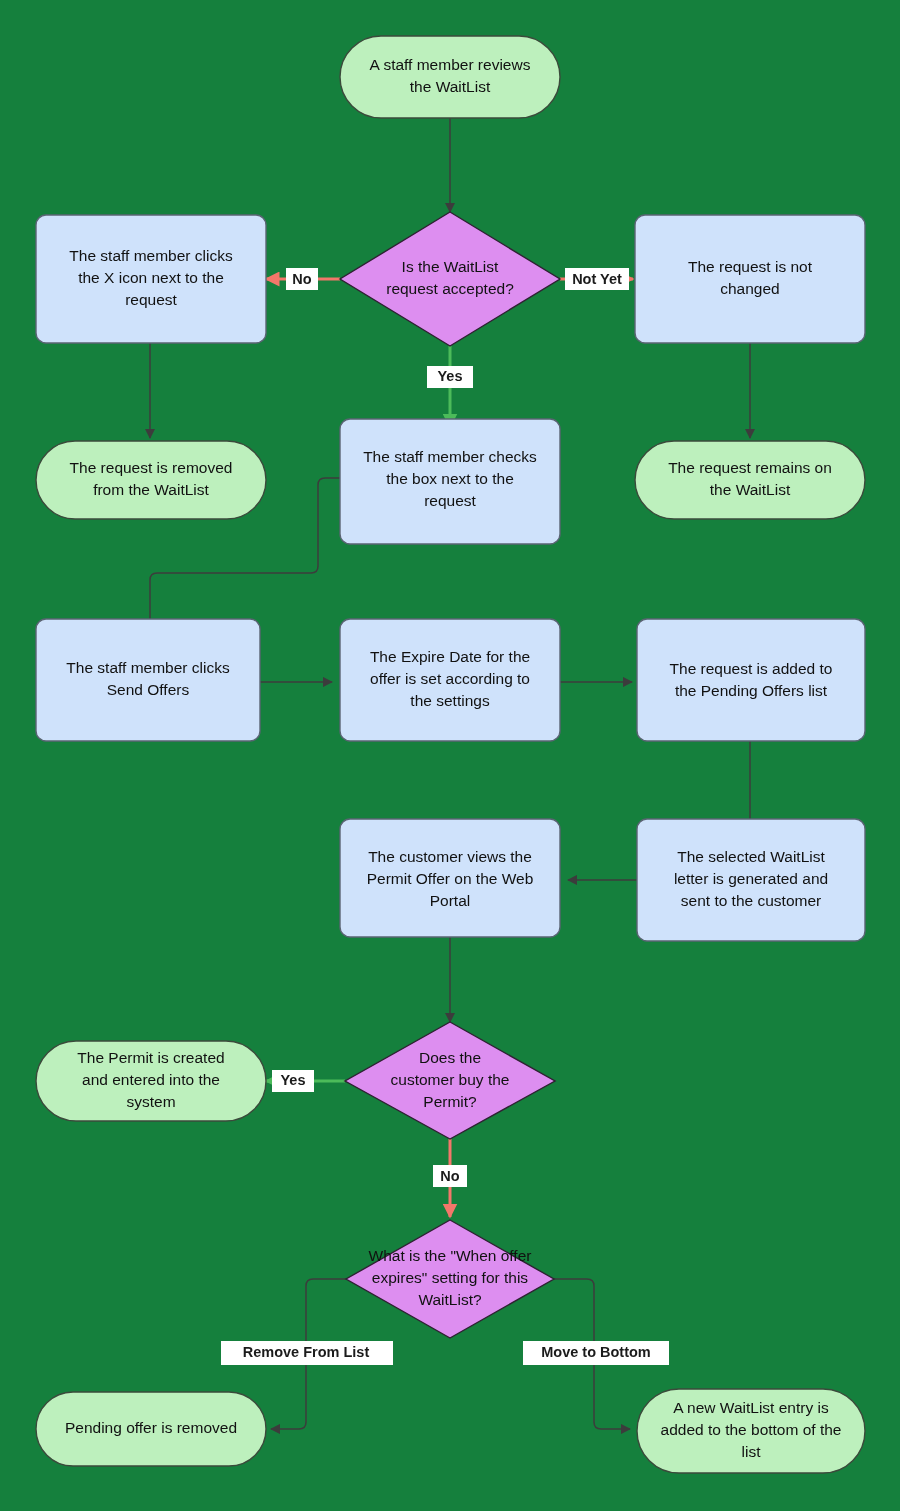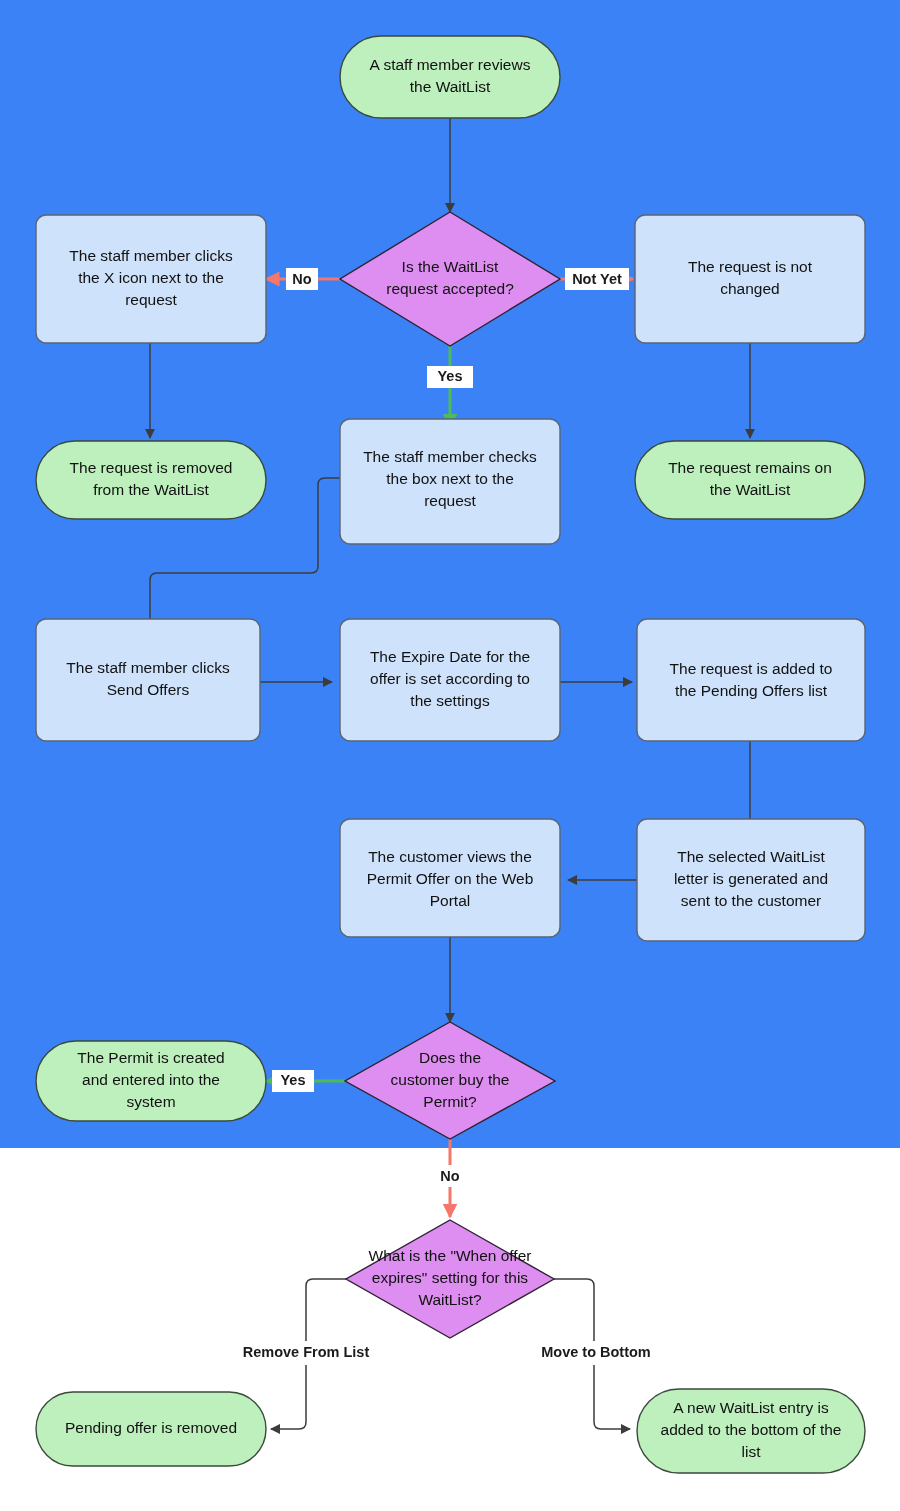--- a/index.html
+++ b/index.html
@@ -9,22 +9,22 @@
   }
   body {
     width: 900px;
     height: 1511px;
     font-family: "Liberation Sans", sans-serif;
     overflow: hidden;
   }
   #flowchart-root {
     position: relative;
     width: 900px;
-    height: 1148px;
-    background: #3b82f6;
+    height: 1511px;
+    background: #15803d;
   }
   svg.fc {
     position: absolute;
     top: 0;
     left: 0;
     width: 900px;
     height: 1511px;
     display: block;
   }
   .node-text {

